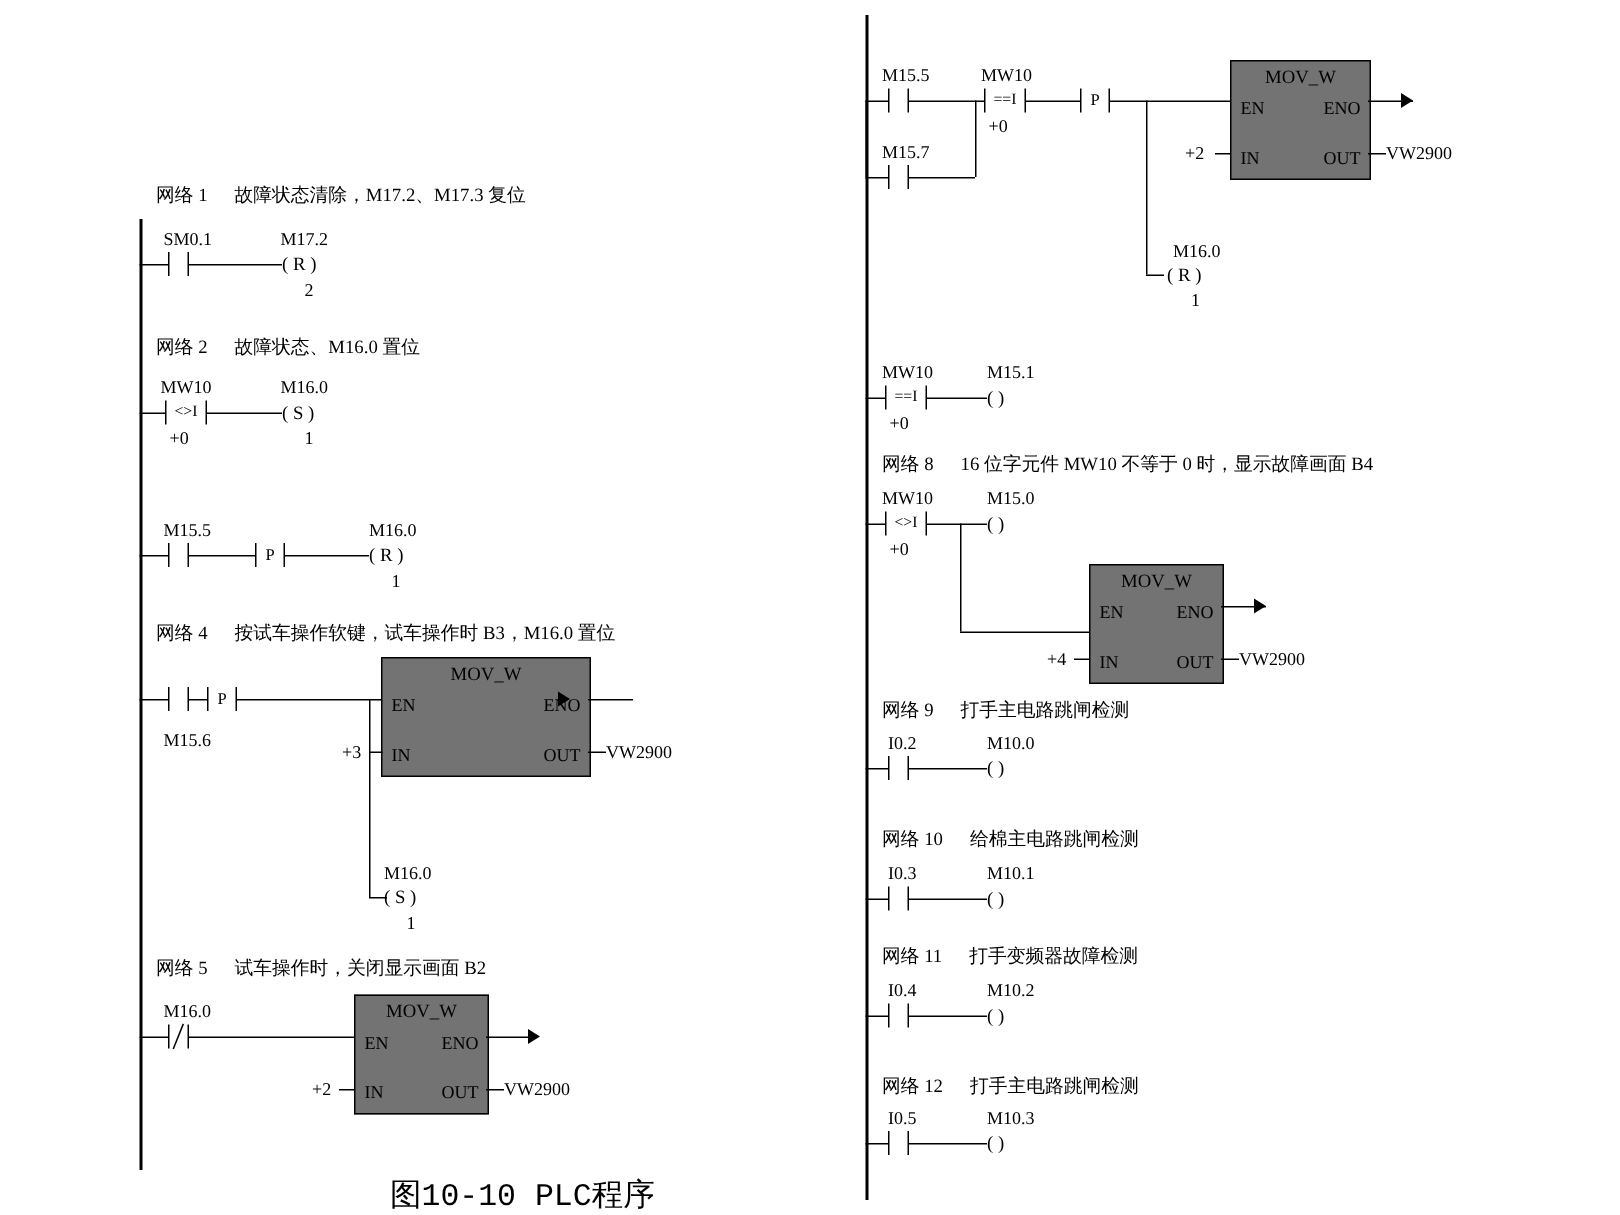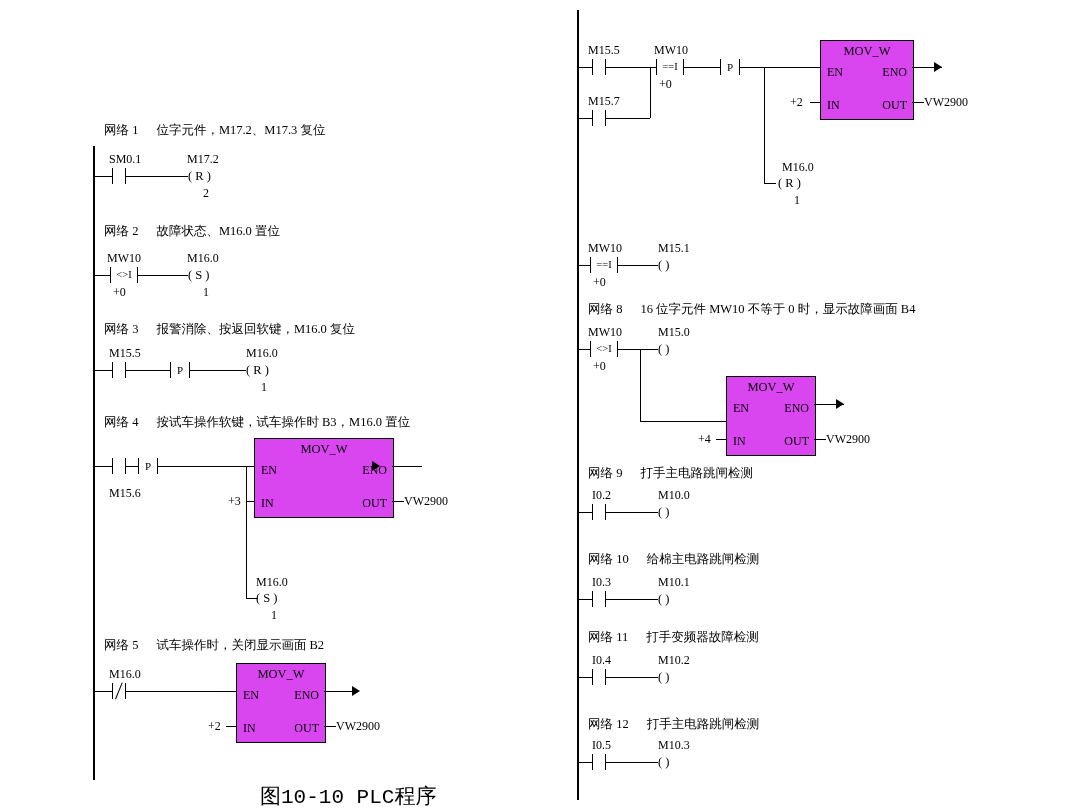--- a/index.html
+++ b/index.html
@@ -80,21 +80,21 @@
   .pbox:before{left:0;}
   .pbox:after{right:0;}
 
   
   .coil{position:absolute;font-size:12.5px;line-height:15px;white-space:nowrap;}
 
   
   .block{
     position:absolute;
     border:1.3px solid #000;
-    background:#d946ef;
+    background:#737373;
     font-size:12px;
     font-family:"Liberation Serif", serif;
   }
   .block .bt{
     position:absolute;top:3px;left:0;width:100%;text-align:center;font-size:12.5px;
   }
   .block .en{position:absolute;left:6px;top:24px;}
   .block .eno{position:absolute;right:6px;top:24px;}
   .block .in{position:absolute;left:6px;bottom:6px;}
   .block .out{position:absolute;right:6px;bottom:6px;}
@@ -107,21 +107,21 @@
 <body>
 
 <div class="page">
 
 
   <div class="rail" style="left:93px;top:146px;height:634px;"></div>
 
   <div class="rail" style="left:577px;top:10px;height:790px;"></div>
 
   <div class="netlabel" style="left:104px;top:122px;">
-    <span class="nm">网络 1</span><span class="txt">位字元件，M17.2、M17.3 复位</span>
+    <span class="nm">网络 1</span><span class="txt">故障状态清除，M17.2、M17.3 复位</span>
   </div>
   <div class="lbl" style="left:109px;top:152px;">SM0.1</div>
   <div class="lbl" style="left:187px;top:152px;">M17.2</div>
   <div class="h" style="left:93px;top:176px;width:19px;"></div>
   <div class="contact" style="left:112px;top:168px;"></div>
   <div class="h" style="left:126px;top:176px;width:62px;"></div>
   <div class="coil" style="left:188px;top:169px;">
     <span>( R )</span>
   </div>
   <div class="lbl" style="left:203px;top:186px;">2</div>
@@ -135,23 +135,20 @@
   <div class="cmp" style="left:110px;top:267px;width:28px;">
     <span>&lt;&gt;I</span>
   </div>
   <div class="lbl" style="left:113px;top:285px;">+0</div>
   <div class="h" style="left:138px;top:275px;width:50px;"></div>
   <div class="coil" style="left:188px;top:268px;">
     <span>( S )</span>
   </div>
   <div class="lbl" style="left:203px;top:285px;">1</div>
 
-  <div class="netlabel" style="left:104px;top:321px;">
-    <span class="nm">网络 3</span><span class="txt">报警消除、按返回软键，M16.0 复位</span>
-  </div>
   <div class="lbl" style="left:109px;top:346px;">M15.5</div>
   <div class="lbl" style="left:246px;top:346px;">M16.0</div>
   <div class="h" style="left:93px;top:370px;width:19px;"></div>
   <div class="contact" style="left:112px;top:362px;"></div>
   <div class="h" style="left:126px;top:370px;width:44px;"></div>
   <div class="pbox" style="left:170px;top:362px;">
     <span>P</span>
   </div>
   <div class="h" style="left:190px;top:370px;width:56px;"></div>
   <div class="coil" style="left:246px;top:363px;">

